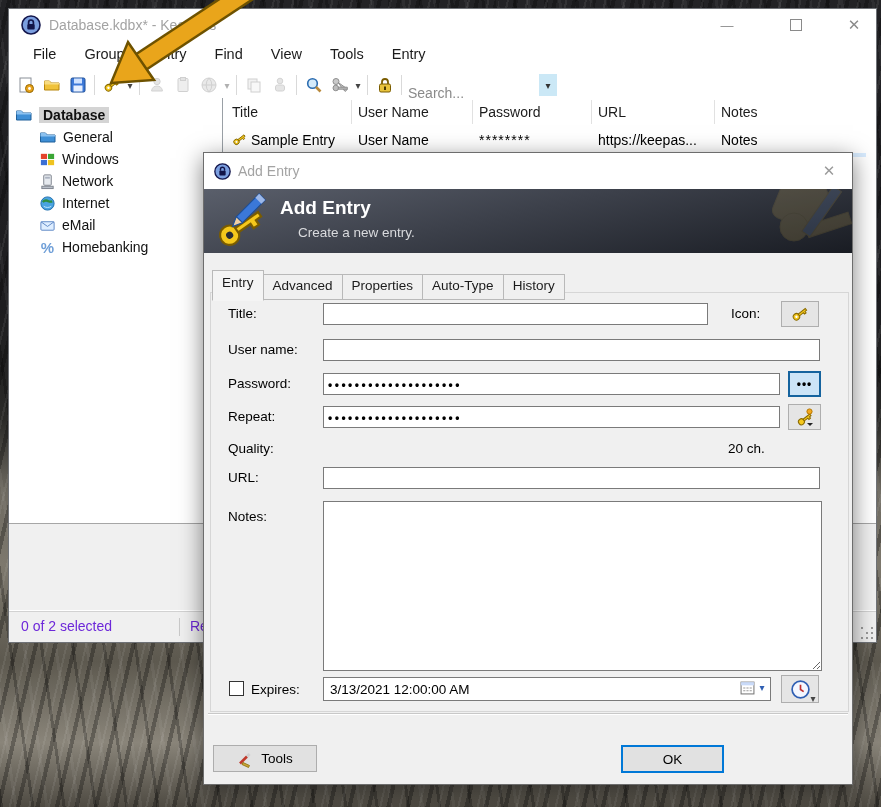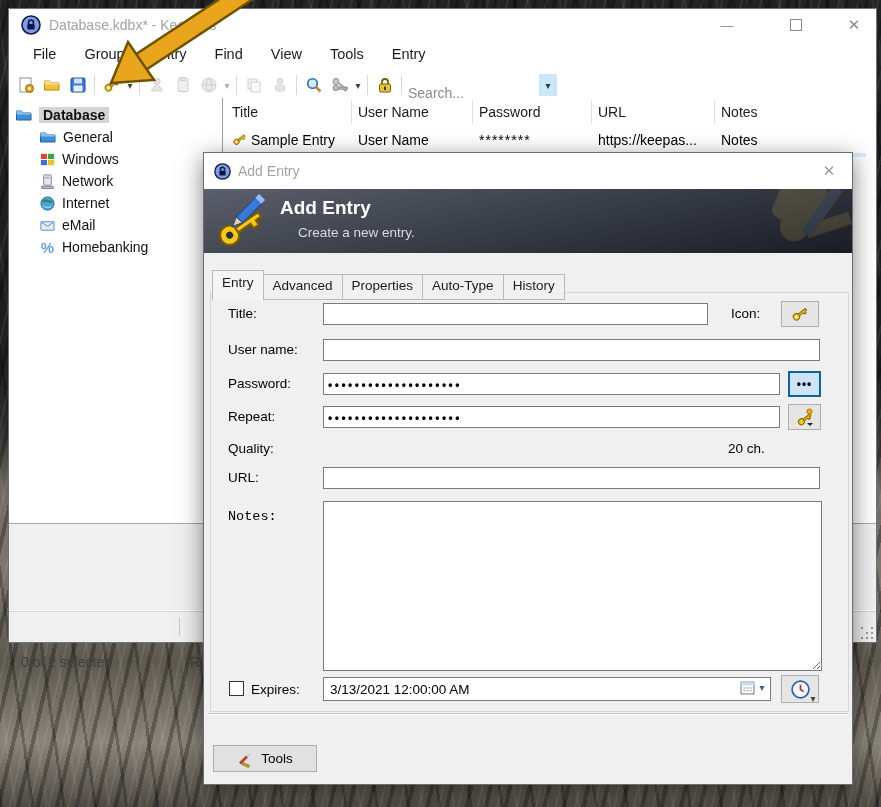--- a/index.html
+++ b/index.html
@@ -37,21 +37,21 @@
   .ti.root .lbl{background:#d4d4d4;padding:0 4px;}
   
   .listpanel{left:215px;top:89px;right:0;height:423px;background:#fff;}
   .hcell{top:0;height:28px;line-height:28px;font-size:14px;color:#1b1b1b;}
   .hsep{top:2px;width:1px;height:24px;background:#e1e1e1;}
   .rcell{top:30px;height:24px;line-height:24px;font-size:14px;color:#000;}
   .row2{left:0;top:55px;right:10px;height:4px;background:#d8ecff;overflow:hidden;}
   
   .preview{left:0;top:514px;right:0;height:87px;background:#f0f0f0;border-top:1px solid #a6a6a6;box-sizing:border-box;}
   .statusbar{left:0;top:602px;right:0;bottom:0;background:#f0f0f0;border-top:1px solid #d2d2d2;box-sizing:border-box;}
-  .sbtext{top:6px;font-size:14px;color:#404040;margin-top:36px;}
+  .sbtext{top:6px;font-size:14px;color:#6d28d9;}
   .sbsep{left:170px;top:6px;width:1px;height:18px;background:#c9c9c9;}
   .grip{right:3px;bottom:3px;width:14px;height:14px;
     background:radial-gradient(circle at 3px 3px,#9a9a9a 1.2px,transparent 1.5px),
                radial-gradient(circle at 8px 8px,#9a9a9a 1.2px,transparent 1.5px),
                radial-gradient(circle at 13px 3px,#9a9a9a 1.2px,transparent 1.5px),
                radial-gradient(circle at 13px 8px,#9a9a9a 1.2px,transparent 1.5px),
                radial-gradient(circle at 3px 13px,#9a9a9a 1.2px,transparent 1.5px),
                radial-gradient(circle at 8px 13px,#9a9a9a 1.2px,transparent 1.5px),
                radial-gradient(circle at 13px 13px,#9a9a9a 1.2px,transparent 1.5px);}
   
@@ -398,21 +398,21 @@
           <path d="M12 16l6 0-3 3z" fill="#222"></path>
         </svg>
     </span>
 
     <span class="flabel abs" style="left:24px;top:288px;">Quality:</span>
     <span class="flabel abs" style="left:524px;top:288px;">20 ch.</span>
 
     <span class="flabel abs" style="left:24px;top:317px;">URL:</span>
     <input class="tin" style="left: 119px; top: 314px; width: 487px;">
 
-    <span class="flabel abs" style="left:24px;top:356px;font-family:Liberation Mono, monospace;">Notes:</span>
+    <span class="flabel abs" style="left:24px;top:356px;">Notes:</span>
     <textarea class="notes" style=""></textarea>
 
     <span class="cbox abs"></span>
     <span class="flabel abs" style="left:47px;top:529px;">Expires:</span>
     <div class="combo">
       <span>3/13/2021 12:00:00 AM</span>
       <span class="comboright">
         <svg width="15" height="15" viewBox="0 0 14 14">
             <rect x="1" y="2" width="12" height="11" fill="#fff" stroke="#7a7a7a"></rect>
             <rect x="1" y="2" width="12" height="3" fill="#c9daf8"></rect>
@@ -432,20 +432,23 @@
     <div class="hline abs"></div>
 
     <div class="btn" style="left:9px;top:592px;width:104px;height:27px;">
       <svg width="18" height="18" viewBox="0 0 18 18">
           <path d="M3 13.5L10 6.5" stroke="#c0392b" stroke-width="2.6"></path>
           <path d="M10 6.5l2.5-2.5" stroke="#cfcfcf" stroke-width="2.8"></path>
           <path d="M6 12.5l6.5 3-1 2-6.5-3z" fill="#caa53a" stroke="#8a6d00" stroke-width=".8"></path>
         </svg>
       <span>Tools</span>
     </div>
+    <div class="btn focus" style="left:417px;top:592px;width:103px;height:28px;">
+      <span>OK</span>
+    </div>
   </div>
 
   <svg id="arrow" class="abs" width="300" height="120" viewBox="0 0 300 120">
     <path d="M253 -12 L141 62" stroke="#6e5200" stroke-width="21" fill="none"></path>
     <path d="M253 -12 L141 62" stroke="#e9a51b" stroke-width="16" fill="none"></path>
     <polygon points="111,83 154,80 128,42" fill="#e9a51b" stroke="#6e5200" stroke-width="2.5"></polygon>
   </svg>
 </div>
 
 </body></html>

